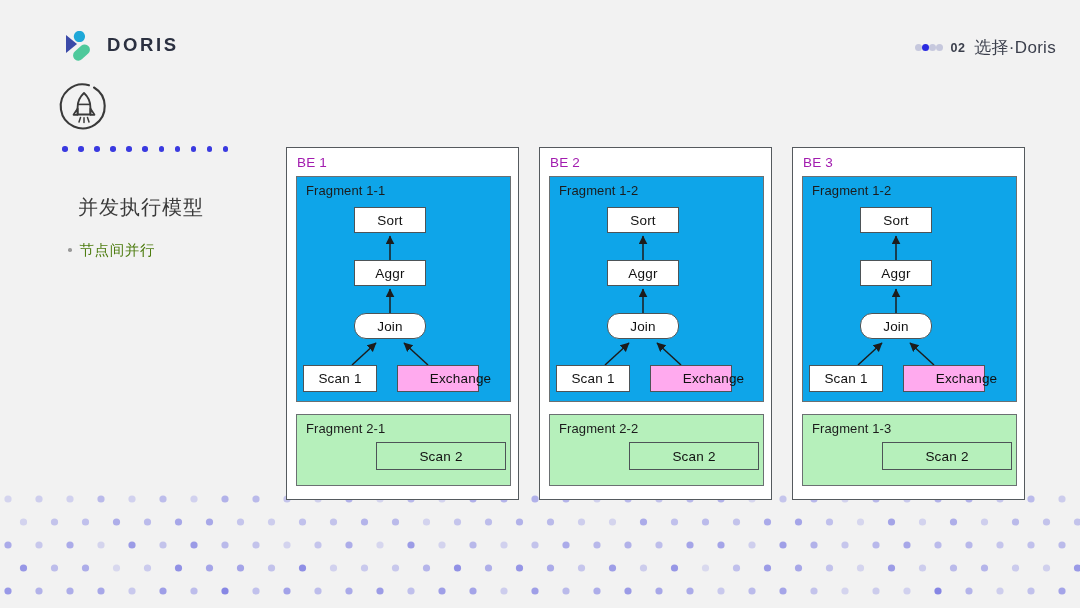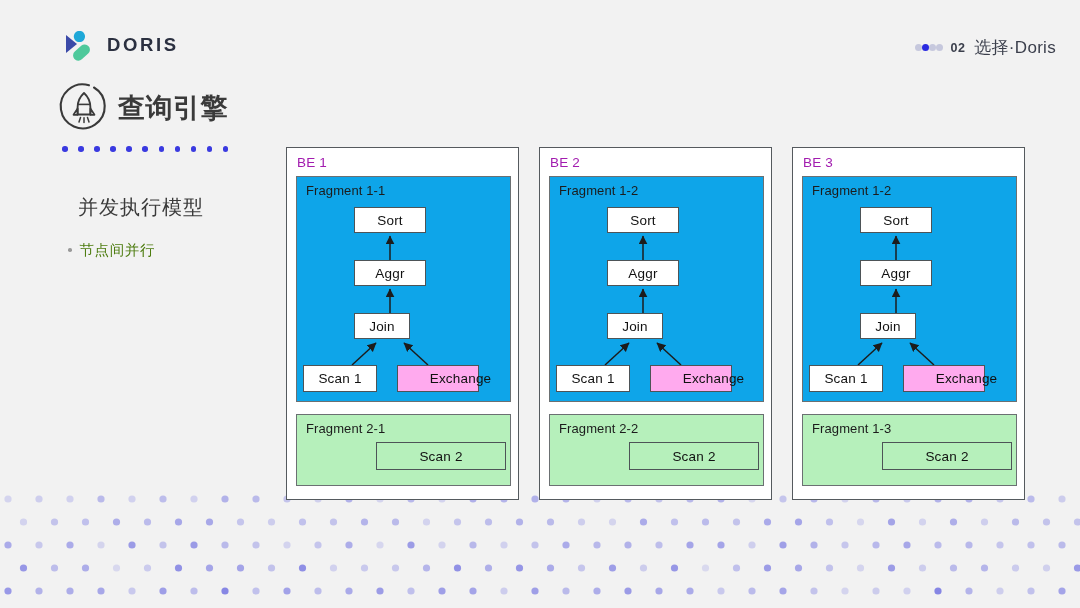--- a/index.html
+++ b/index.html
@@ -134,21 +134,21 @@
     font-size: 13.5px; color: #111;
     display: flex; align-items: center; justify-content: center;
     letter-spacing: .2px;
   }
   .node.white { background: #ffffff; }
   .node.pink  { background: #ffaaee; }
   .node.green { background: #b6f0bb; }
 
   .n-sort { left: 57px;  top: 30px;  width: 72px; height: 26px; }
   .n-aggr { left: 57px;  top: 83px;  width: 72px; height: 26px; }
-  .n-join { left: 57px;  top: 136px; width: 56px; height: 26px; }
+  .n-join { left: 57px;  top: 136px; width: 72px; height: 26px; border-radius: 12px; }
   .n-scan1{ left: 6px;   top: 188px; width: 74px; height: 27px; }
   .n-exch { left: 100px; top: 188px; width: 82px; height: 27px; padding-left: 45px; }
   .n-scan2{ left: 79px;  top: 27px;  width: 130px; height: 28px;
             border:1.3px solid #4d5457; }
 
   .edges { position: absolute; left: 0; top: 0; width: 215px; height: 226px; }
 </style>
 </head>
 <body>
 
@@ -394,21 +394,20 @@
       <svg class="rocket-badge" viewBox="0 0 56 56">
         <path d="M38 9.5 A22 22 0 1 1 33 7.3" fill="none" stroke="#3a3a3a" stroke-width="2.1" stroke-linecap="round"></path>
         <path d="M28 15 c4.6 4.2 6.4 9.6 6.4 14.4 v7.1 h-12.8 v-7.1 c0 -4.8 1.8 -10.2 6.4 -14.4 z" fill="none" stroke="#3a3a3a" stroke-width="1.9" stroke-linejoin="round"></path>
         <line x1="21.9" y1="26.4" x2="34.1" y2="26.4" stroke="#3a3a3a" stroke-width="1.6"></line>
         <path d="M21.6 30.5 l-4.1 6.3 h4.1 z" fill="none" stroke="#3a3a3a" stroke-width="1.7" stroke-linejoin="round"></path>
         <path d="M34.4 30.5 l4.1 6.3 h-4.1 z" fill="none" stroke="#3a3a3a" stroke-width="1.7" stroke-linejoin="round"></path>
         <line x1="24.5" y1="39.5" x2="23" y2="44" stroke="#3a3a3a" stroke-width="1.5" stroke-linecap="round"></line>
         <line x1="28" y1="39.8" x2="28" y2="44.6" stroke="#3a3a3a" stroke-width="1.5" stroke-linecap="round"></line>
         <line x1="31.5" y1="39.5" x2="33" y2="44" stroke="#3a3a3a" stroke-width="1.5" stroke-linecap="round"></line>
       </svg>
-      <span class="sect-title">查询引擎</span>
     </div>
 
     <div class="dot-rule">
         <i style="background: rgb(58, 58, 224);"></i>
         <i style="background: rgb(58, 58, 224);"></i>
         <i style="background: rgb(58, 58, 224);"></i>
         <i style="background: rgb(58, 58, 224);"></i>
         <i style="background: rgb(58, 58, 224);"></i>
         <i style="background: rgb(58, 58, 224);"></i>
         <i style="background: rgb(58, 58, 224);"></i>

